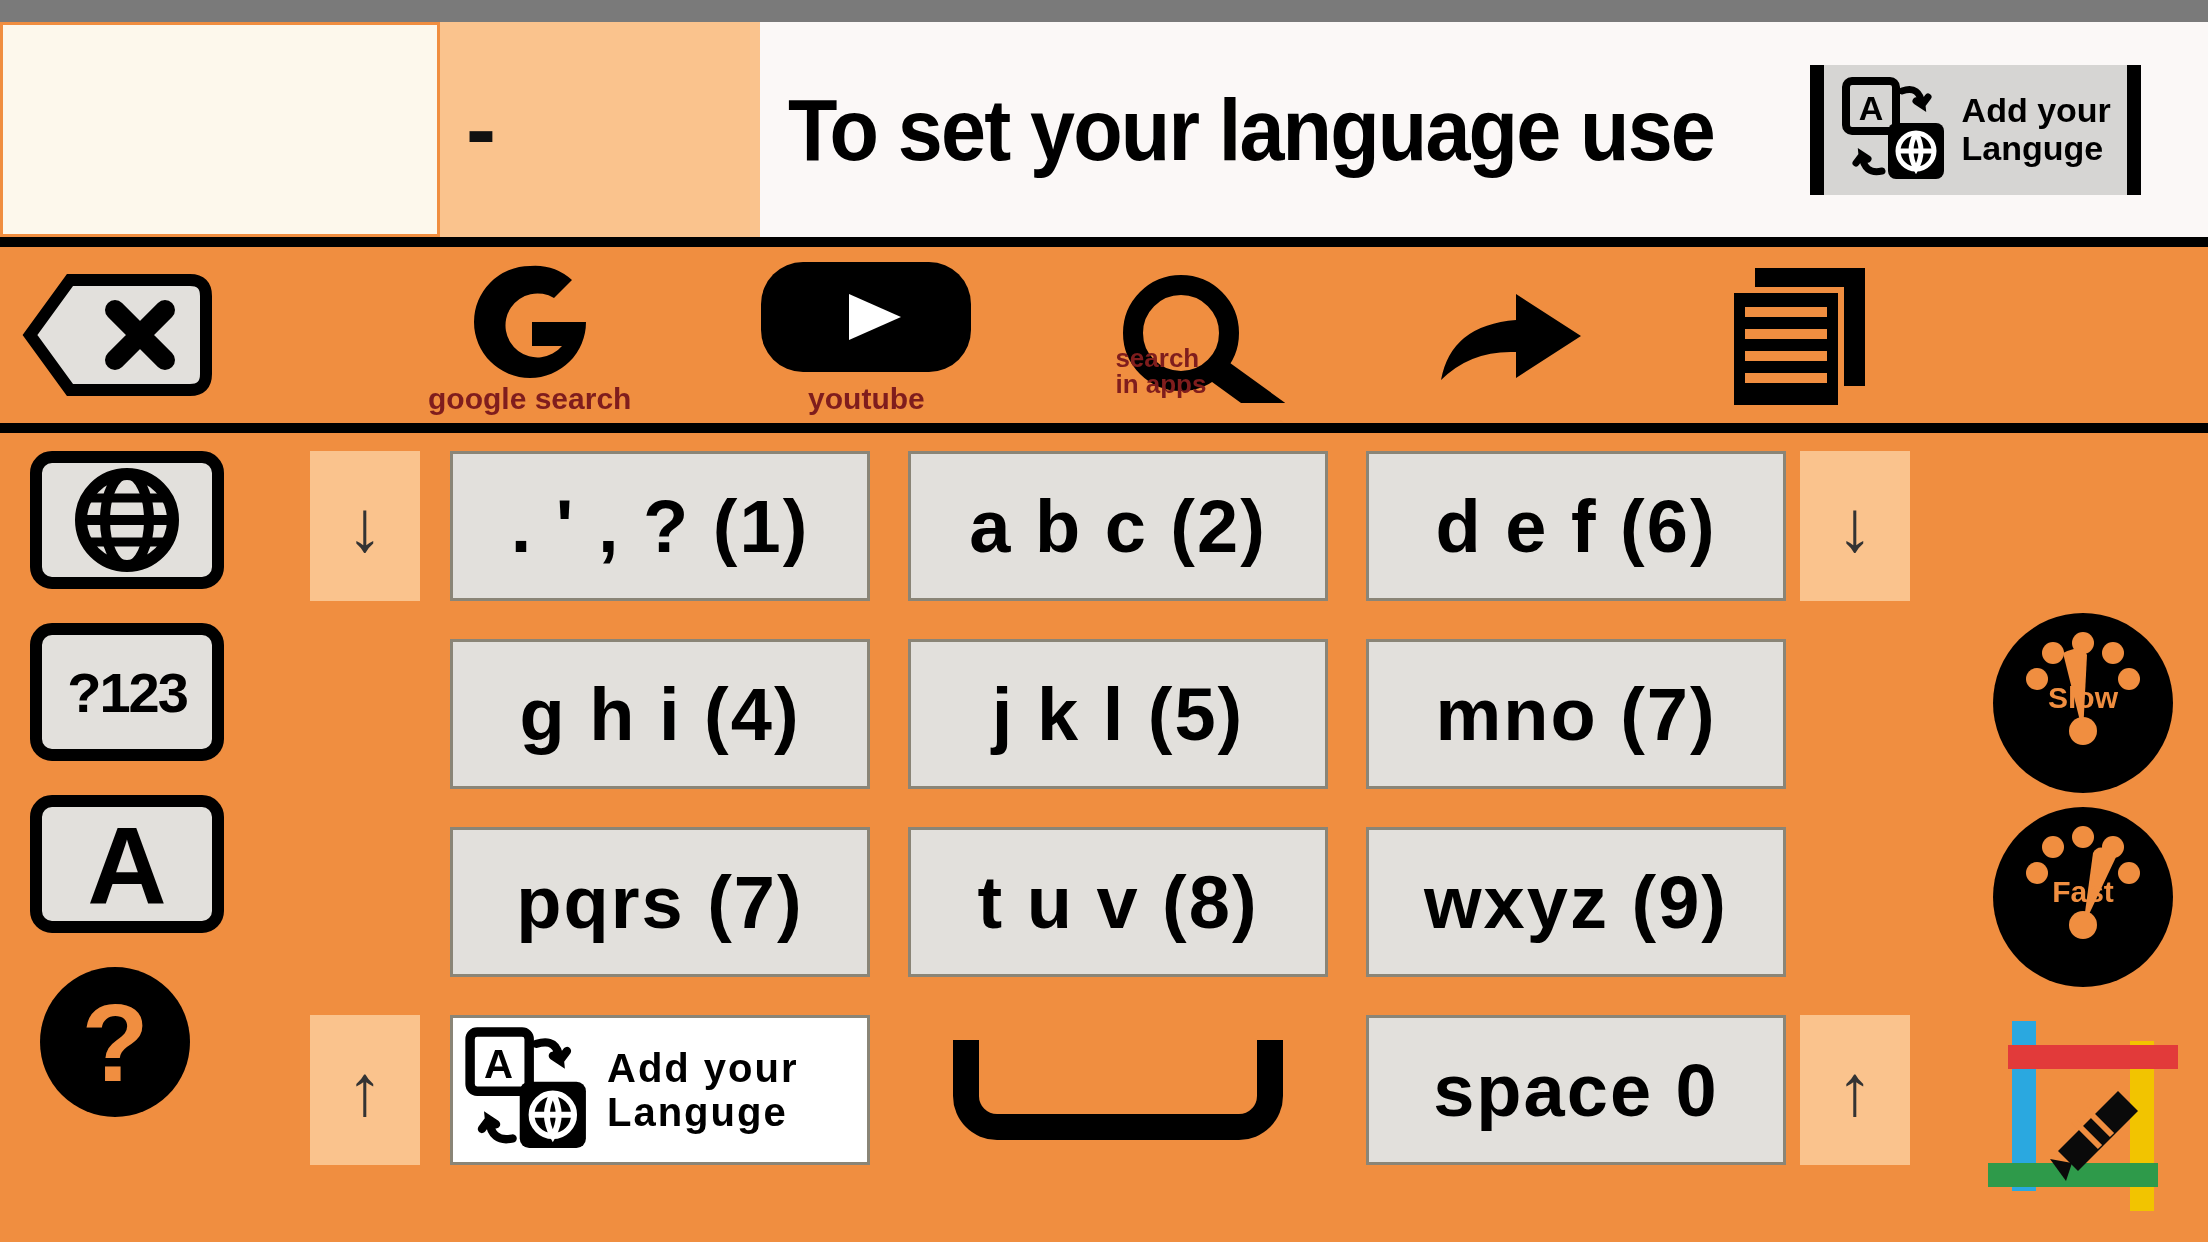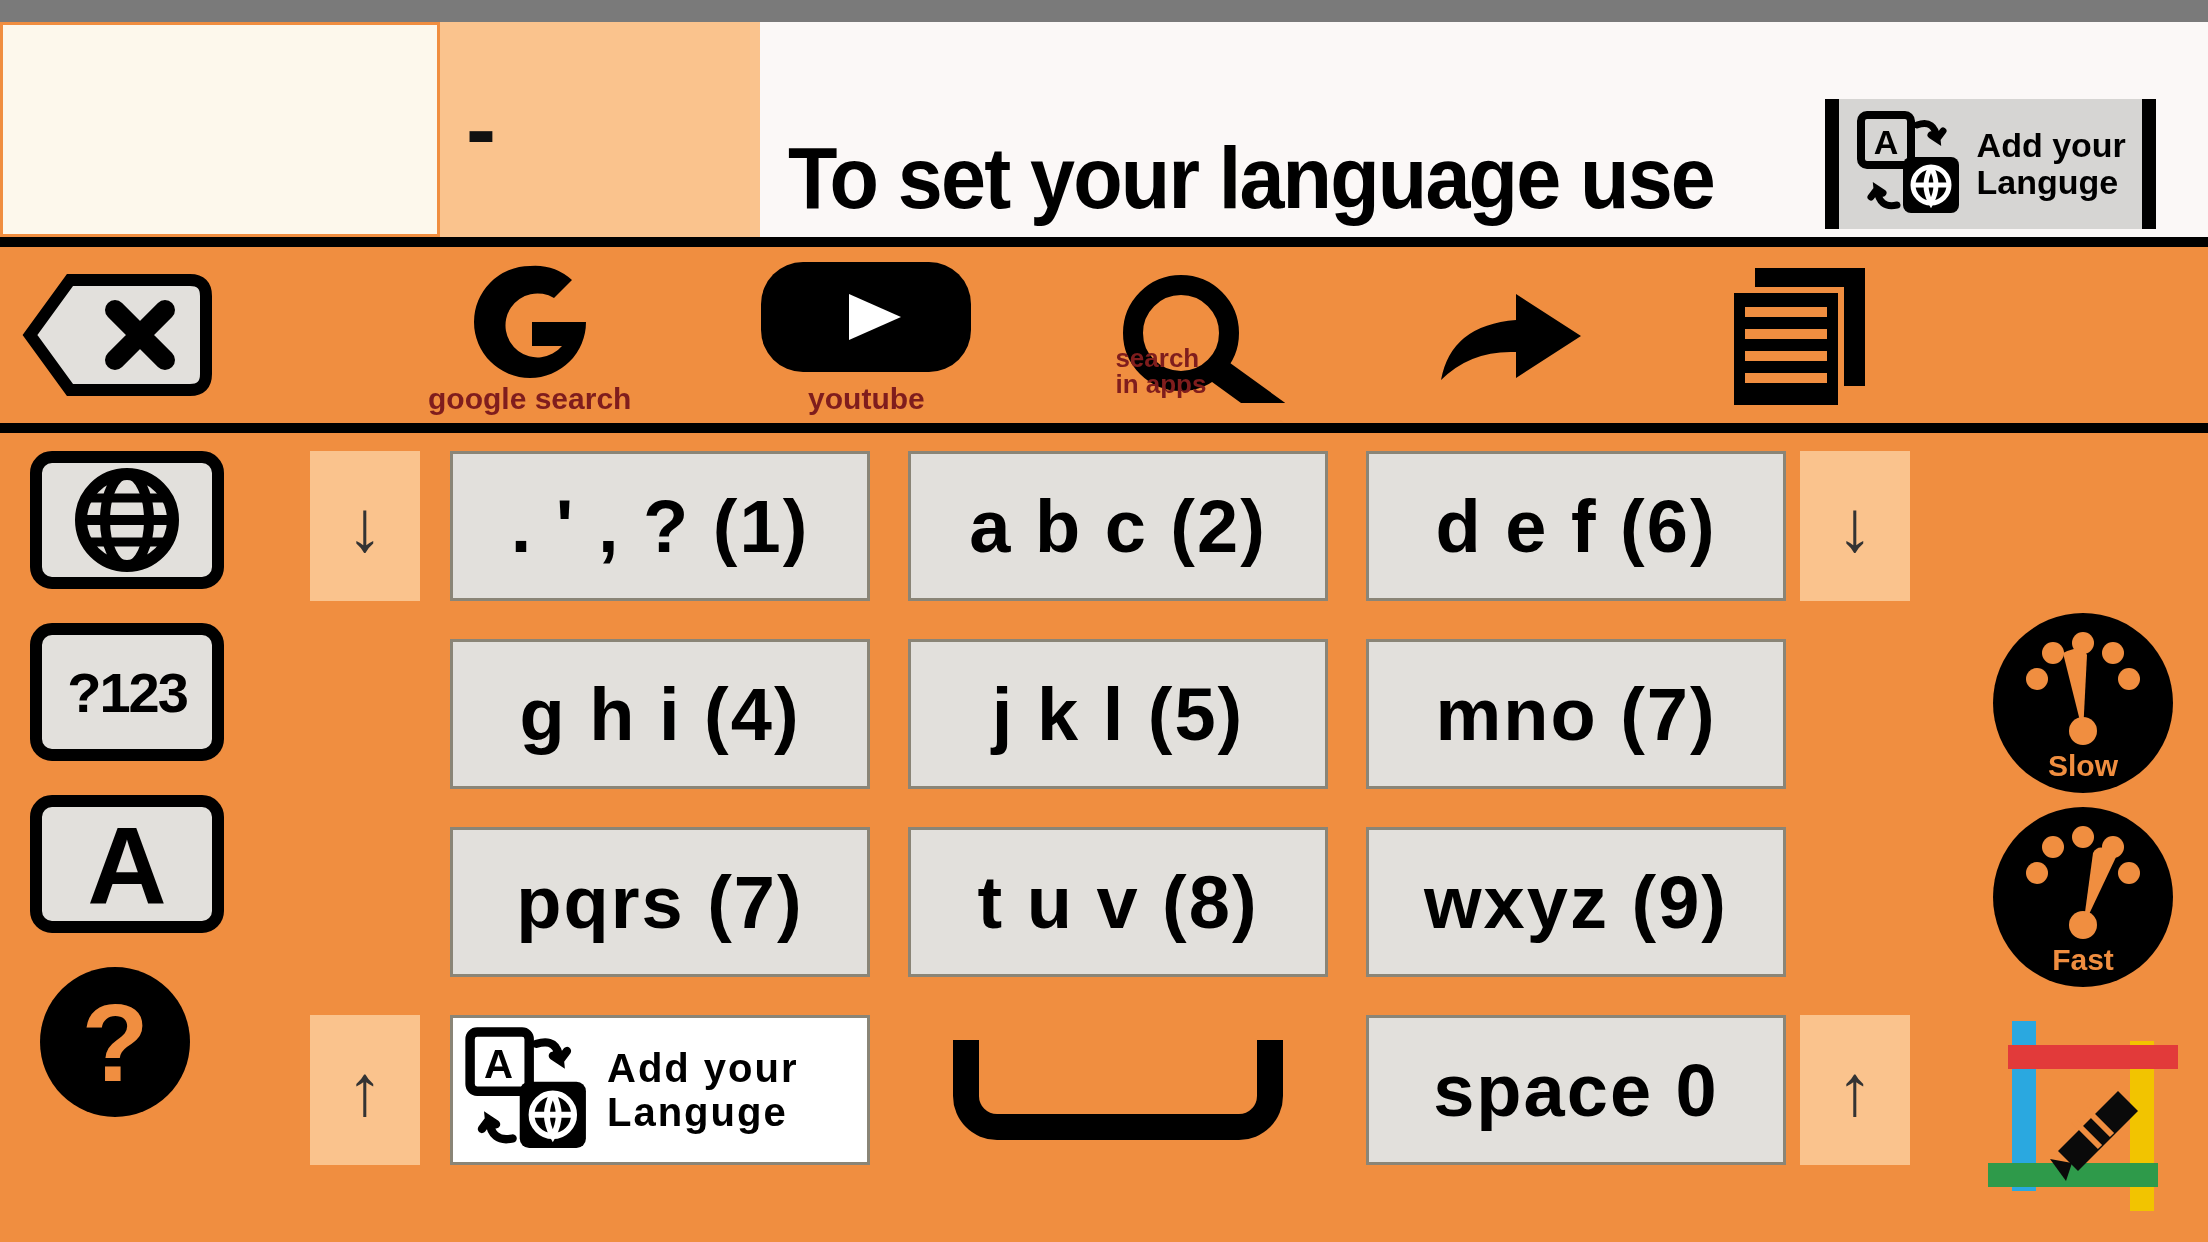--- a/index.html
+++ b/index.html
@@ -6,21 +6,21 @@
 *{box-sizing:border-box}
 .app{width:2208px;height:1242px;position:relative;background:#f08e40}
 
 
 .status{height:22px;background:#7a7a7a}
 
 
 .header{display:flex;height:225px;border-bottom:10px solid #000}
 .hdr-cell1{width:440px;background:#fdf8ec;border:3px solid #f08e40}
 .hdr-cell2{width:320px;background:#fac38d;display:flex;align-items:center;padding-left:26px;font-size:90px;color:#111;font-weight:700}
-.hdr-banner{flex:1;background:#fbf8f7;display:flex;align-items:flex-end;padding:8px 28px;gap:30px}
+.hdr-banner{flex:1;background:#fbf8f7;display:flex;align-items:center;padding:8px 28px;gap:15px}
 .banner-text{font-size:88px;font-weight:900;letter-spacing:-2px;color:#000;font-stretch:condensed;transform:scaleX(.92);transform-origin:left center;white-space:nowrap}
 .add-lang-chip{background:#d6d5d3;border-left:14px solid #000;border-right:14px solid #000;display:flex;align-items:center;gap:12px;padding:10px 16px;height:130px}
 .add-lang-chip .lbl{font-size:34px;font-weight:700;line-height:1.1}
 
 
 .toolbar{display:flex;align-items:center;height:186px;border-bottom:10px solid #000;gap:120px;padding:0 30px 0 20px}
 .tool{display:flex;flex-direction:column;align-items:center;color:#7f1d1d;font-weight:900}
 .tool .cap{font-size:30px;margin-top:-2px}
 .tool .cap.sm{font-size:26px;line-height:1}
 
@@ -39,21 +39,21 @@
 .key.space{background:transparent;border:none}
 .spacebar{width:330px;height:100px;border:26px solid #000;border-top:none;border-radius:0 0 44px 44px}
 
 .arrowcol{position:absolute;top:18px;width:110px;display:flex;flex-direction:column;gap:38px}
 .arrowcol.left{left:310px}
 .arrowcol.right{left:1800px}
 .arrowslot{height:150px;background:#fac38d;display:flex;align-items:center;justify-content:center;font-size:72px;color:#333}
 .arrowslot.blank{background:transparent}
 
 .rightcol{position:absolute;right:30px;top:180px;display:flex;flex-direction:column;gap:14px;align-items:center}
-.dial{width:180px;height:180px;border-radius:50%;background:#000;position:relative;display:flex;align-items:flex-end;justify-content:center}
+.dial{width:180px;height:180px;border-radius:50%;background:#000;position:relative;display:flex;align-items:center;justify-content:center}
 .dial .dlbl{color:#f08e40;font-size:30px;font-weight:900;margin-bottom:10px;position:relative;z-index:2}
 .dial svg{position:absolute;left:0;top:0}
 .color-tool{width:190px;height:190px;position:relative;margin-top:20px}
 
 svg{display:block}
 </style>
 </head>
 <body>
 
 <div class="app">

